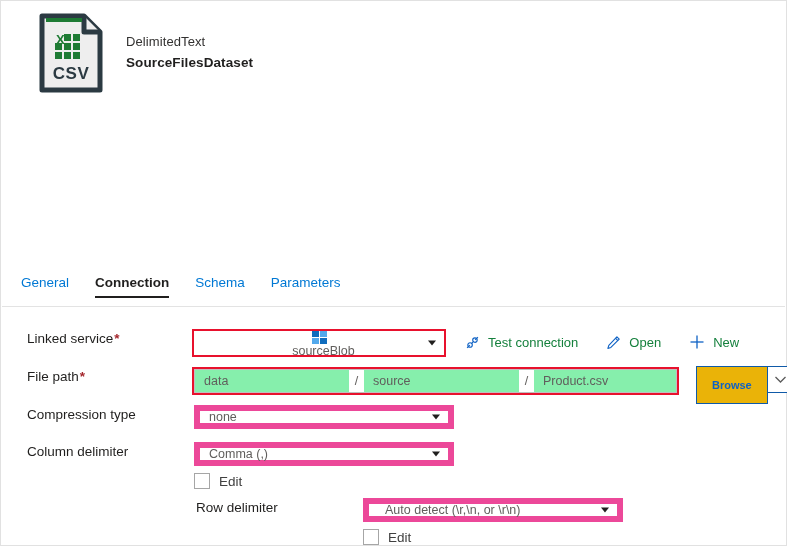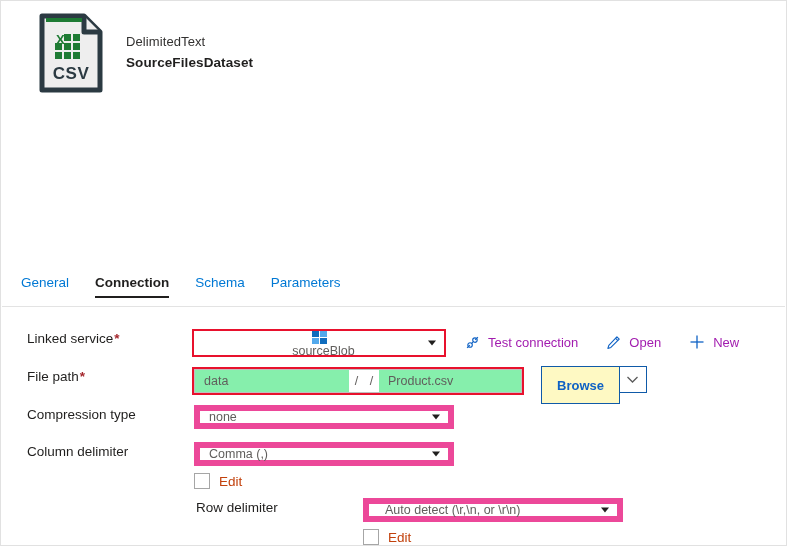--- a/index.html
+++ b/index.html
@@ -162,21 +162,21 @@
   
   .actions {
     display: flex;
     align-items: center;
     gap: 0px;
   }
   .action {
     display: flex;
     align-items: center;
     font-size: 13px;
-    color: #a21caf;
+    color: #15803d;
     cursor: pointer;
     margin-right: 28px;
     white-space: nowrap;
   }
   .action .glyph {
     margin-right: 8px;
     display: inline-flex;
     align-items: center;
     justify-content: center;
   }
@@ -211,23 +211,23 @@
   }
 
   
   .browse {
     display: flex;
     align-items: stretch;
     height: 27px;
   }
   .browse-main {
     border: 1px solid #0f5aa8;
-    background: #fef9c3;
+    background: #eab308;
     color: #0f62c4;
-    font-size: 13px;
+    font-size: 11px;
     font-weight: bold;
     padding: 18px 15px;
     display: flex;
     align-items: center;
     cursor: pointer;
   }
   .browse-arrow {
     border: 1px solid #0f5aa8;
     border-left: none;
     background: #ffffff;
@@ -246,21 +246,21 @@
   }
   .cbox {
     width: 16px; height: 16px;
     border: 1px solid #a6a6a6;
     background: #fff;
     flex: 0 0 auto;
     cursor: pointer;
   }
   .cblabel {
     font-size: 13.5px;
-    color: #c2410c;
+    color: #404040;
     margin-left: 9px;
   }
 </style>
 </head>
 <body>
 
 <div id="app">
 
   <div class="header">
 
@@ -352,20 +352,21 @@
     </div>
 
     <div class="row" style="top:60px;">
       <div class="row-label">
         <span>File path</span><span class="req">*</span>
       </div>
       <div class="redbox" style="margin-left:17px;">
         <div class="path-wrap">
           <div class="path-seg" style="width:155px; border-right:none;">data</div>
           <div class="path-sep">/</div>
+          <div class="path-seg" style="width:155px; border-right:none; border-left:none;">source</div>
           <div class="path-sep">/</div>
           <div class="path-seg" style="width:143px; border-left:none;">Product.csv</div>
         </div>
       </div>
       <div class="browse" style="margin-left:17px; margin-top:-1px;">
         <div class="browse-main">Browse</div>
         <div class="browse-arrow">
           <svg width="13" height="9" viewBox="0 0 13 9" xmlns="http://www.w3.org/2000/svg" fill="none" stroke="#5b5b5b" stroke-width="1.3">
             <path d="M1.5 2 L6.5 7 L11.5 2"></path>
           </svg>

